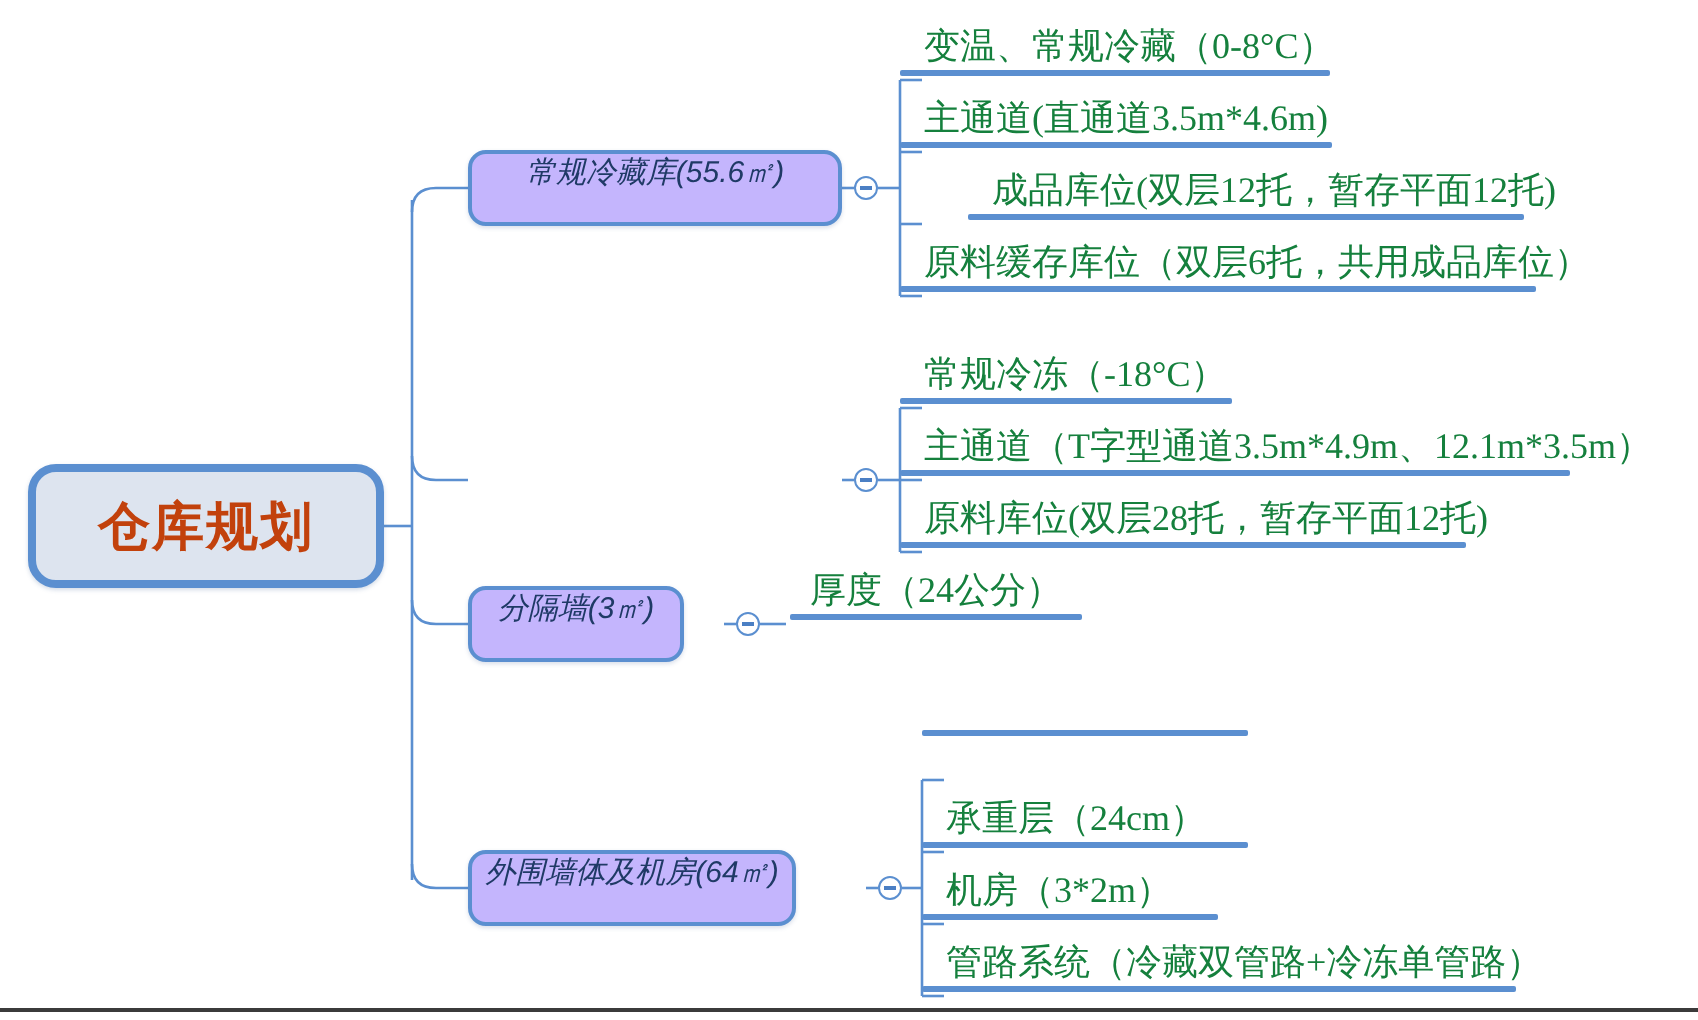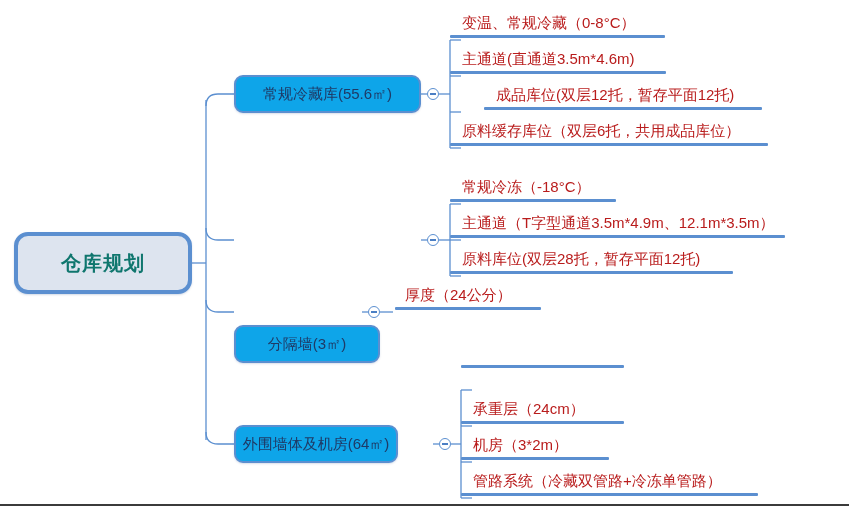--- a/index.html
+++ b/index.html
@@ -34,57 +34,59 @@
     box-sizing: border-box;
     border: 4px solid #5b8fd0;
     border-radius: 14px;
     background: #dde4ef;
     display: flex;
     align-items: center;
     justify-content: center;
     box-shadow: 0 1px 2px rgba(80,110,160,0.25);
   }
   .root-label {
-    font-size: 20px;
+    font-size: 26px;
     font-weight: bold;
-    color: #0f766e;
+    color: #c2410c;
     letter-spacing: 1px;
   }
 
   
   .branch-node {
     position: absolute;
     box-sizing: border-box;
     border: 2px solid #5b8fd0;
     border-radius: 9px;
-    background: #0ea5e9;
+    background: #c4b5fd;
     display: flex;
-    align-items: center;
+    align-items: flex-start;
     justify-content: center;
     height: 38px;
     box-shadow: 0 1px 2px rgba(80,110,160,0.22);
+    font-style: italic;
   }
   .branch-label {
     font-size: 15px;
     color: #1f3a66;
     white-space: nowrap;
   }
 
   
   .leaf {
     position: absolute;
     box-sizing: border-box;
   }
   .leaf-label {
-    font-size: 15px;
-    color: #b91c1c;
+    font-size: 18px;
+    color: #15803d;
     white-space: nowrap;
     display: block;
     padding-left: 12px;
     line-height: 20px;
+    font-family: Liberation Serif, serif;
   }
   .leaf-underline {
     display: block;
     height: 3px;
     background: #5b8fd0;
     border-radius: 1px;
     margin-top: 2px;
   }
 
   
@@ -200,21 +202,21 @@
   </div>
   <div class="leaf" style="left:450px; top:213px;">
     <span class="leaf-label">主通道（T字型通道3.5m*4.9m、12.1m*3.5m）</span>
     <span class="leaf-underline" style="width:335px;"></span>
   </div>
   <div class="leaf" style="left:450px; top:249px;">
     <span class="leaf-label">原料库位(双层28托，暂存平面12托)</span>
     <span class="leaf-underline" style="width:283px;"></span>
   </div>
 
-  <div class="branch-node" style="left:234px; top:293px; width:146px;margin-top:32px;">
+  <div class="branch-node" style="left:234px; top:293px; width:108px;">
     <span class="branch-label">分隔墙(3㎡)</span>
   </div>
   <div class="collapse-toggle" style="left:368px; top:306px;"></div>
 
   <div class="leaf" style="left:383px; top:285px;">
     <span class="leaf-label" style="padding-left:22px;">厚度（24公分）</span>
     <span class="leaf-underline" style="width:146px; margin-left:12px;"></span>
   </div>
 
   <div class="branch-node" style="left:234px; top:425px; width:164px;">

